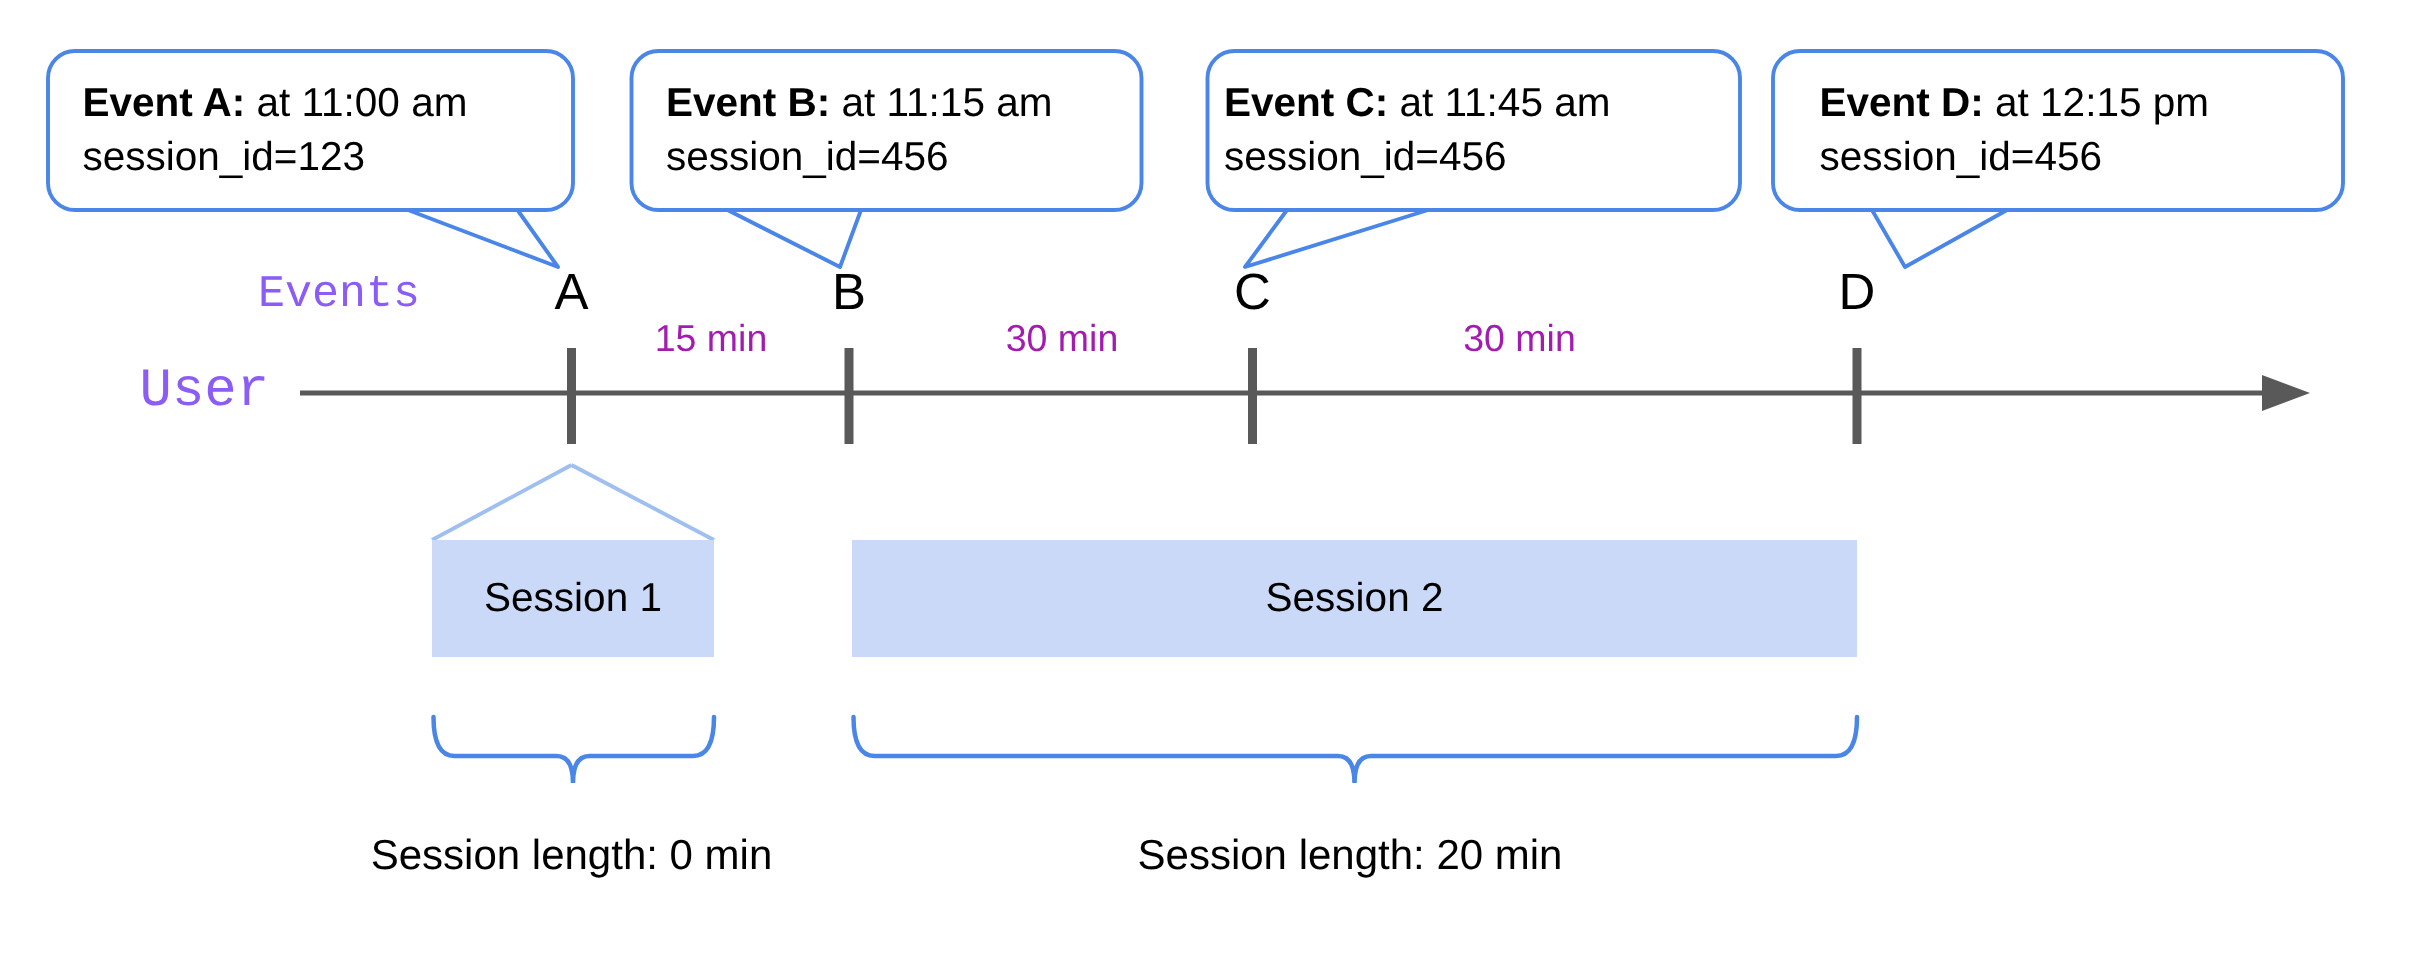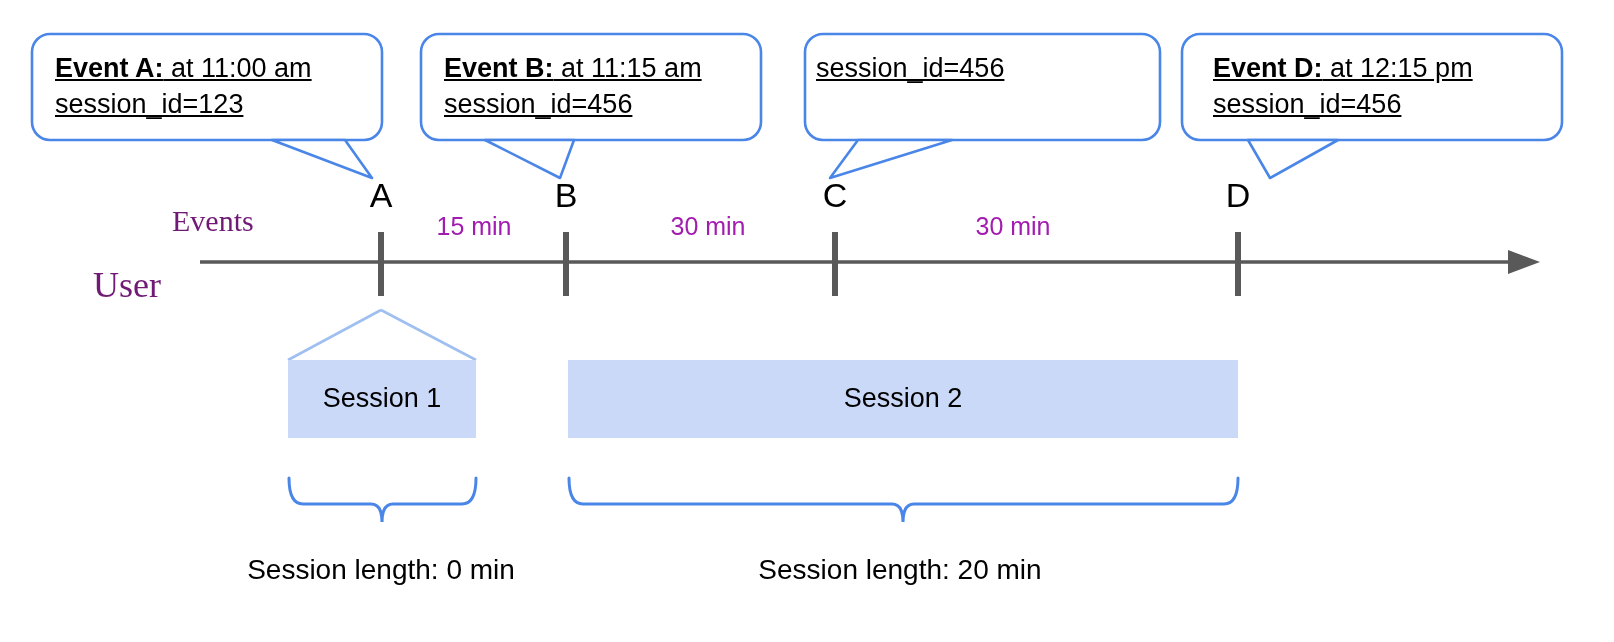--- a/index.html
+++ b/index.html
@@ -25,31 +25,29 @@
     height: 642px;
   }
   .callout-text {
     position: absolute;
     color: #000000;
     font-size: 27px;
     line-height: 36px;
     font-family: "Liberation Sans", sans-serif;
     white-space: nowrap;
     pointer-events: none;
-    text-decoration: underline;
   }
   .callout-text .lead {
     font-weight: bold;
   }
   .axis-label {
     position: absolute;
-    color: #701a75;
-    font-family: Liberation Serif, serif;
+    color: #8b5cf6;
+    font-family: Liberation Mono, monospace;
     white-space: nowrap;
-    margin-top: 24px;
   }
   .lbl-events {
     font-size: 30px;
   }
   .lbl-user {
     font-size: 36px;
   }
   .marker-letter {
     position: absolute;
     color: #000000;
@@ -154,20 +152,23 @@
   </div>
 
   <div class="callout-text" style="left:444px; top:50px;">
     <div>
       <span class="lead">Event B:</span><span> at 11:15 am</span>
     </div>
     <div>session_id=456</div>
   </div>
 
   <div class="callout-text" style="left:816px; top:50px;">
+    <div>
+      <span class="lead">Event C:</span><span> at 11:45 am</span>
+    </div>
     <div>session_id=456</div>
   </div>
 
   <div class="callout-text" style="left:1192px; top:50px;margin-left:21px;">
     <div>
       <span class="lead">Event D:</span><span> at 12:15 pm</span>
     </div>
     <div>session_id=456</div>
   </div>
 

